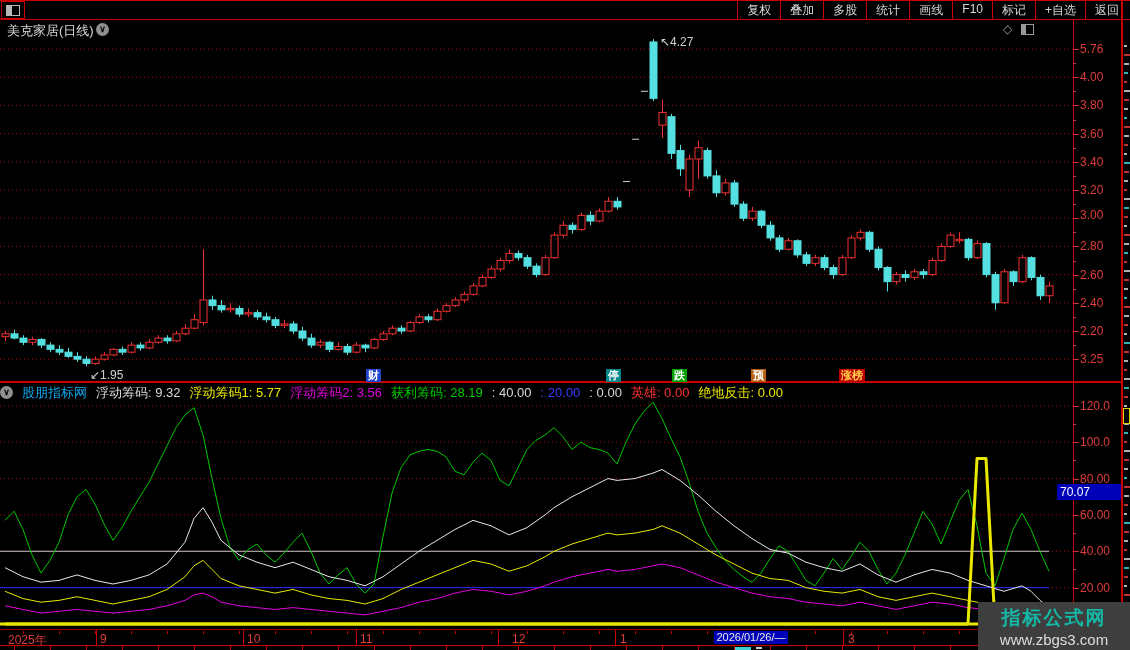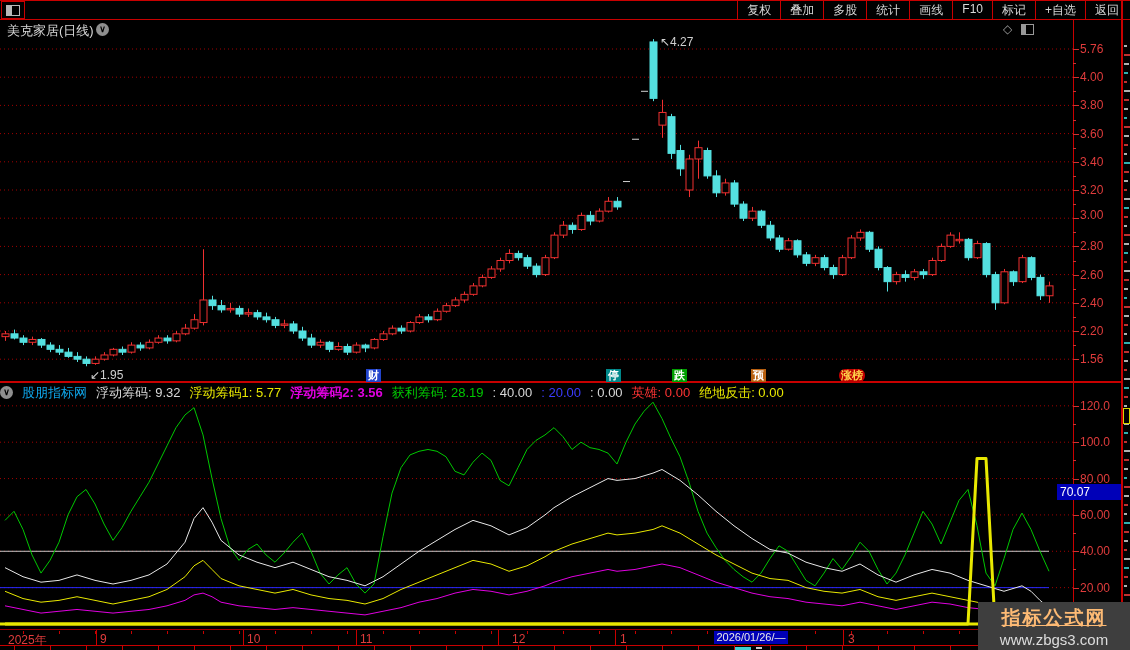--- a/index.html
+++ b/index.html
@@ -41,21 +41,21 @@
   .tl-sep{position:absolute;top:630px;height:15px;width:1px;background:#c80000;}
   .tl-tick{position:absolute;top:631px;height:3px;width:1px;background:#c80000;}
   .bt-tick{position:absolute;top:646px;height:4px;width:1px;background:#c80000;}
   #date-tag{position:absolute;left:714px;top:631px;width:74px;height:13px;background:#0000b8;
             color:#e8e8e8;font-size:11px;text-align:center;line-height:13px;}
   #val-tag{position:absolute;left:1057px;top:484px;width:64px;height:16px;background:#0000b8;
            color:#fff;font-size:12px;line-height:16px;padding-left:3px;box-sizing:border-box;}
   
   #watermark{position:absolute;left:978px;top:602px;width:152px;height:48px;background:#3e3e3e;
              display:flex;flex-direction:column;align-items:center;justify-content:center;z-index:30;}
-  #wm1{color:#fdba74;font-size:19px;font-weight:bold;letter-spacing:2px;text-decoration:underline;}
+  #wm1{color:#14b8a6;font-size:19px;font-weight:bold;letter-spacing:2px;}
   #wm2{color:#ddd;font-size:15px;}
   
   .anno{position:absolute;color:#cfcfcf;font-size:12px;white-space:nowrap;}
   #sliver{position:absolute;left:1123px;top:21px;width:7px;height:629px;overflow:hidden;}
 </style>
 </head>
 <body>
 
 <div class="redline" style="left:0;top:0;width:1130px;height:1px;"></div>
 <div class="redline" style="left:0;top:19px;width:1130px;height:1px;"></div>
@@ -370,41 +370,41 @@
     <div style="position:absolute;top:260.50000000000006px;width:3px;" class="tick"></div>
     <div style="position:absolute;top:267.6px;" class="axlab">2.60</div>
     <div style="position:absolute;top:274.6px;width:6px;" class="tick"></div>
     <div style="position:absolute;top:288.70000000000005px;width:3px;" class="tick"></div>
     <div style="position:absolute;top:295.80000000000007px;" class="axlab">2.40</div>
     <div style="position:absolute;top:302.80000000000007px;width:6px;" class="tick"></div>
     <div style="position:absolute;top:316.9000000000001px;width:3px;" class="tick"></div>
     <div style="position:absolute;top:324px;" class="axlab">2.20</div>
     <div style="position:absolute;top:331px;width:6px;" class="tick"></div>
     <div style="position:absolute;top:345.1px;width:3px;" class="tick"></div>
-    <div style="position:absolute;top:352.20000000000005px;" class="axlab">1.56</div>
+    <div style="position:absolute;top:352.20000000000005px;" class="axlab">3.25</div>
     <div style="position:absolute;top:359.20000000000005px;width:6px;" class="tick"></div>
   </div>
 <div id="badges">
     <div style="position:absolute;left:366px;background:#2244cc;color:#ffffff;" class="badge">财</div>
     <div style="position:absolute;left:606px;background:#00888a;color:#ffffff;" class="badge">停</div>
     <div style="position:absolute;left:672px;background:#00a000;color:#ffffff;" class="badge">跌</div>
     <div style="position:absolute;left:751px;background:#b86010;color:#ffffff;" class="badge">预</div>
-    <div style="position:absolute;left:839px;background:#c00000;color:#ffd24a;border-radius:6px;" class="badge">涨榜</div>
+    <div style="position:absolute;left:839px;background:#c00000;color:#ffd24a;" class="badge">涨榜</div>
   </div>
 <div id="annotations">
     <div style="position:absolute;left:660px;top:35.13000000000008px;" class="anno">↖4.27</div>
     <div style="position:absolute;left:90px;top:368.25px;" class="anno">↙1.95</div>
   </div>
 
 <div id="ind-header">
   <span class="circ-chev" style="position:static;flex:0 0 13px;">∨</span>
   <span style="color:#0ea5e9;">股朋指标网</span>
 <span style="color: rgb(216, 216, 216);">浮动筹码: 9.32</span>
     <span style="color: rgb(232, 232, 0);">浮动筹码1: 5.77</span>
-    <span style="color: rgb(224, 0, 224); font-weight: bold;">浮动筹码2: 3.56</span>
+    <span style="color: rgb(224, 0, 224);">浮动筹码2: 3.56</span>
     <span style="color: rgb(0, 200, 0);">获利筹码: 28.19</span>
     <span style="color: rgb(216, 216, 216);">: 40.00</span>
     <span style="color: rgb(60, 60, 255);">: 20.00</span>
     <span style="color: rgb(216, 216, 216);">: 0.00</span>
     <span style="color: rgb(255, 52, 52);">英雄: 0.00</span>
     <span style="color: rgb(232, 232, 0);">绝地反击: 0.00</span>
   </div>
 
 <svg id="ind-svg" style="position:absolute;left:0;top:401px;" width="1073" height="228">
     <line x1="0" y1="4.840000000000003" x2="1073" y2="4.840000000000003" stroke="#a00000" stroke-width="1" stroke-dasharray="1 3"></line>

